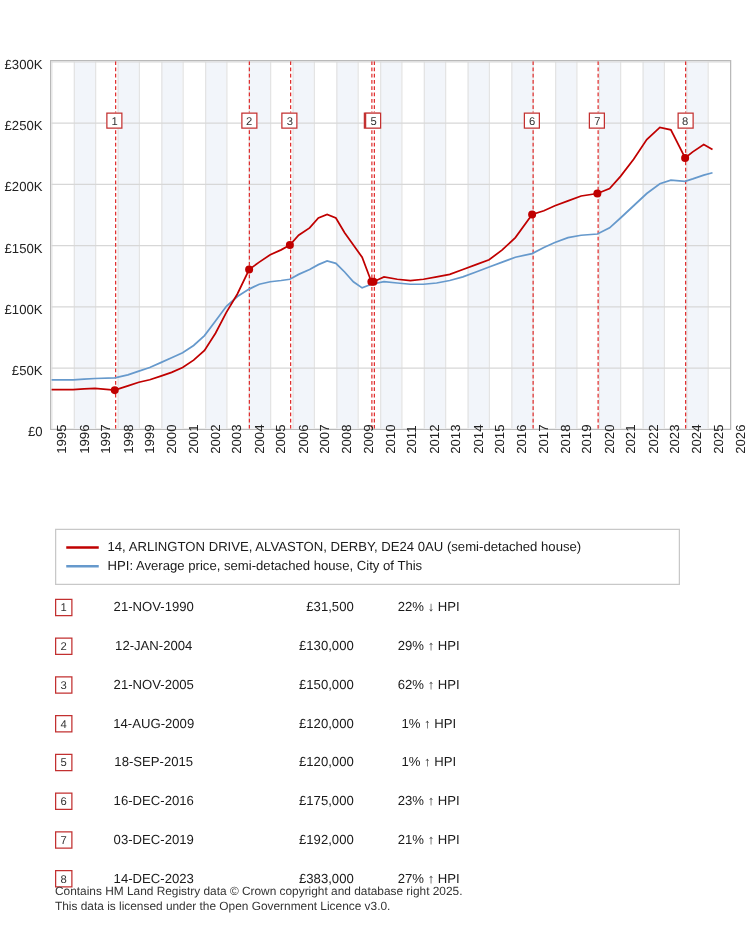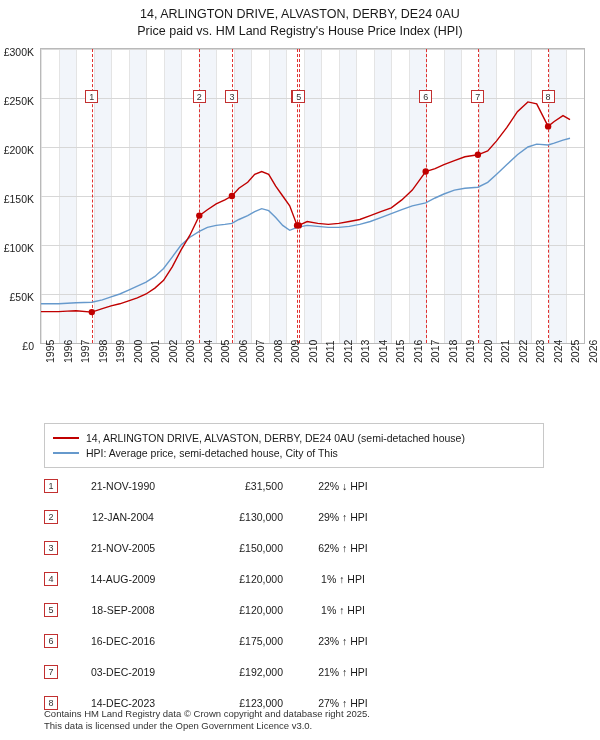--- a/index.html
+++ b/index.html
@@ -196,24 +196,20 @@
     font-size: 9.5px;
     color: #333;
     line-height: 12px;
   }
 </style>
 </head>
 <body>
 
 <div class="page">
 
-  <div class="title">
-    <span>14, ARLINGTON DRIVE, ALVASTON, DERBY, DE24 0AU</span>
-    <span class="line2">Price paid vs. HM Land Registry's House Price Index (HPI)</span>
-  </div>
 
   <div class="chart-wrap">
     <div class="plot">
       <div class="plot-inner" id="plot-inner">
           <div class="band" style="left: 17.5161px; width: 17.5161px;"></div>
           <div class="band" style="left: 52.5484px; width: 17.5161px;"></div>
           <div class="band" style="left: 87.5806px; width: 17.5161px;"></div>
           <div class="band" style="left: 122.613px; width: 17.5161px;"></div>
           <div class="band" style="left: 157.645px; width: 17.5161px;"></div>
           <div class="band" style="left: 192.677px; width: 17.5161px;"></div>
@@ -369,40 +365,40 @@
         <span class="tdiff">62% ↑ HPI</span>
       </div>
       <div class="trow">
         <span class="tnum">4</span>
         <span class="tdate">14-AUG-2009</span>
         <span class="tprice">£120,000</span>
         <span class="tdiff">1% ↑ HPI</span>
       </div>
       <div class="trow">
         <span class="tnum">5</span>
-        <span class="tdate">18-SEP-2008</span>
+        <span class="tdate">18-SEP-2015</span>
         <span class="tprice">£120,000</span>
         <span class="tdiff">1% ↑ HPI</span>
       </div>
       <div class="trow">
         <span class="tnum">6</span>
         <span class="tdate">16-DEC-2016</span>
         <span class="tprice">£175,000</span>
         <span class="tdiff">23% ↑ HPI</span>
       </div>
       <div class="trow">
         <span class="tnum">7</span>
         <span class="tdate">03-DEC-2019</span>
         <span class="tprice">£192,000</span>
         <span class="tdiff">21% ↑ HPI</span>
       </div>
       <div class="trow">
         <span class="tnum">8</span>
         <span class="tdate">14-DEC-2023</span>
-        <span class="tprice">£123,000</span>
+        <span class="tprice">£383,000</span>
         <span class="tdiff">27% ↑ HPI</span>
       </div>
     </div>
 
   <div class="footer">
     <div>Contains HM Land Registry data © Crown copyright and database right 2025.</div>
     <div>This data is licensed under the Open Government Licence v3.0.</div>
   </div>
 
 </div>

